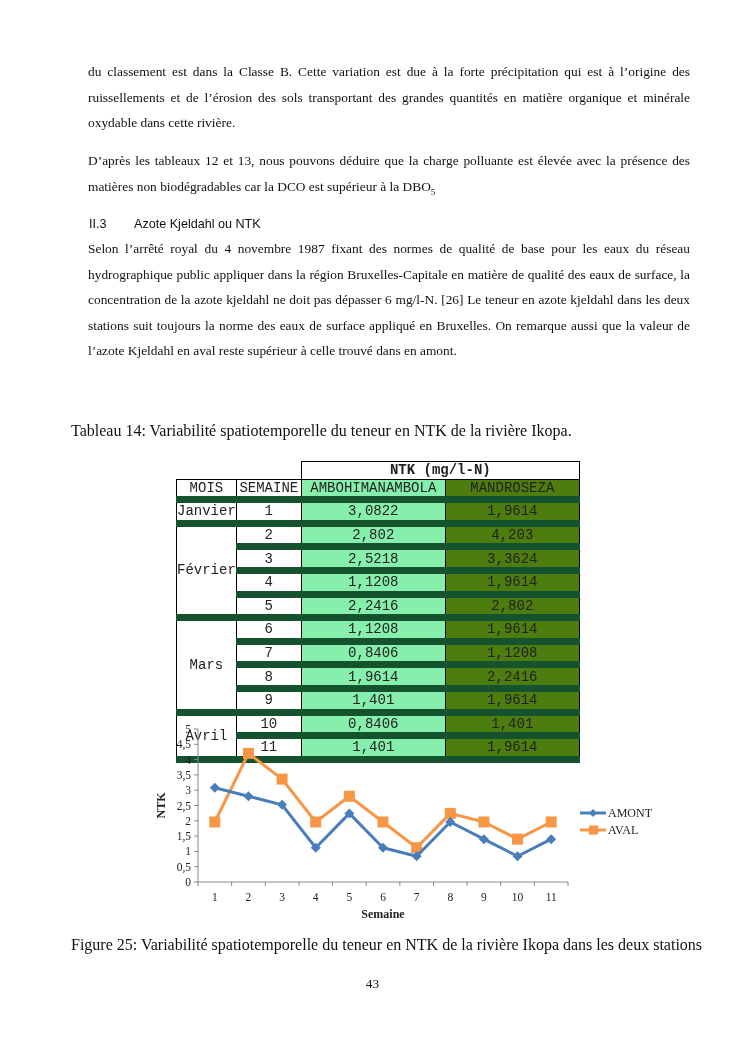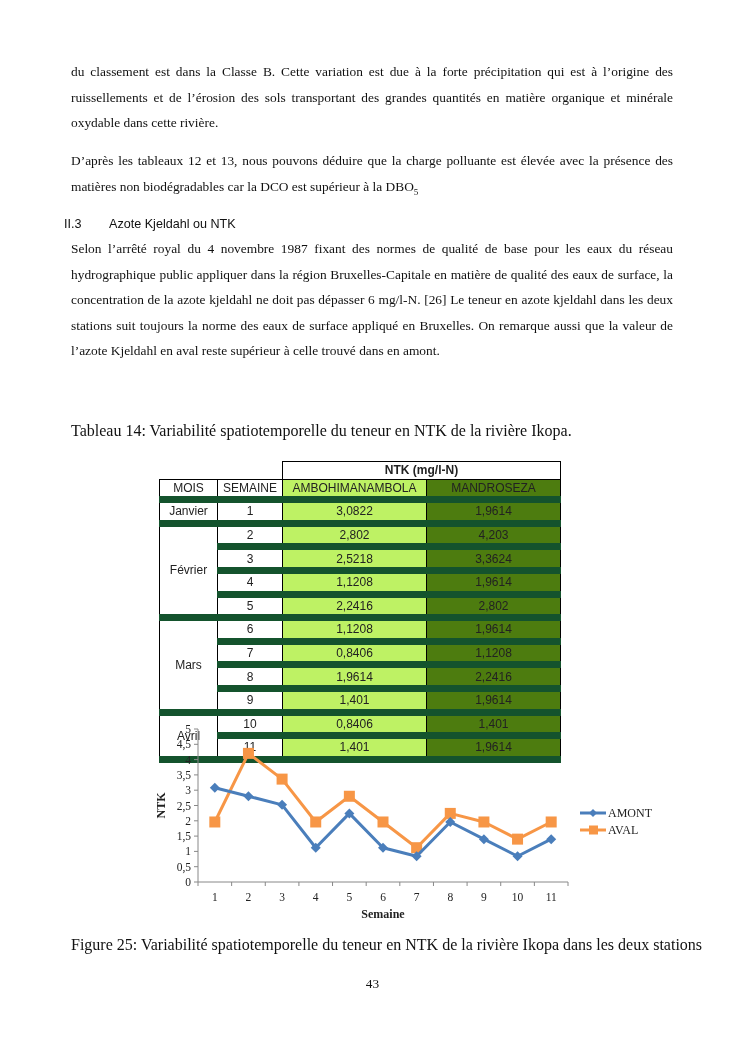--- a/index.html
+++ b/index.html
@@ -1,32 +1,32 @@
 <!DOCTYPE html>
 <html><head>
 <meta charset="utf-8">
 <style>
   html, body { margin: 0; padding: 0; background: #ffffff; }
   body { width: 745px; height: 1053px; position: relative; overflow: hidden;
          font-family: "Liberation Serif", serif; color: #111; }
-  .para { position: absolute; left: 71px; width: 602px; font-size: 13.4px;
+  .para { position: absolute; left: 88px; width: 602px; font-size: 13.4px;
           line-height: 25.6px; text-align: justify; margin: 0; }
-  .heading { position: absolute; left: 64px; top: 215px; font-family: "Liberation Sans", sans-serif;
+  .heading { position: absolute; left: 89px; top: 215px; font-family: "Liberation Sans", sans-serif;
              font-size: 12.6px; line-height: 18px; }
   .heading .num { display: inline-block; width: 45px; }
   .caption { position: absolute; left: 71px; font-size: 16px; line-height: 18px; white-space: nowrap; }
   .pagenum { position: absolute; left: 0; width: 745px; top: 976px; text-align: center; font-size: 13.4px; }
 
   
-  table.ntk { position: absolute; left: 159px; top: 461px; border-collapse: collapse;
-              font-family: Liberation Sans, sans-serif; font-size: 12px; color: #222; }
+  table.ntk { position: absolute; left: 176px; top: 461px; border-collapse: collapse;
+              font-family: Liberation Mono, monospace; font-size: 14px; color: #222; }
   table.ntk td { height: 16.6px; padding: 0; text-align: center; line-height: 16px; }
   .c-mois { width: 57px; }
   .c-sem { width: 64px; }
-  .c-amb { width: 143px; background: #bef264; }
+  .c-amb { width: 143px; background: #86efac; }
   .c-man { width: 133px; background: #4d7c0f; }
   .bl { border-left: 1px solid #000; }
   .br { border-right: 1px solid #000; }
   .bt { border-top: 1px solid #000; }
   .bb { border-bottom: 7px solid #14532d; }
   .hdr-top { background: #fff !important; font-weight: bold; }
 
   
   svg.chart { position: absolute; left: 150px; top: 720px; }
   svg.chart text { font-family: "Liberation Serif", serif; fill: #222; }

